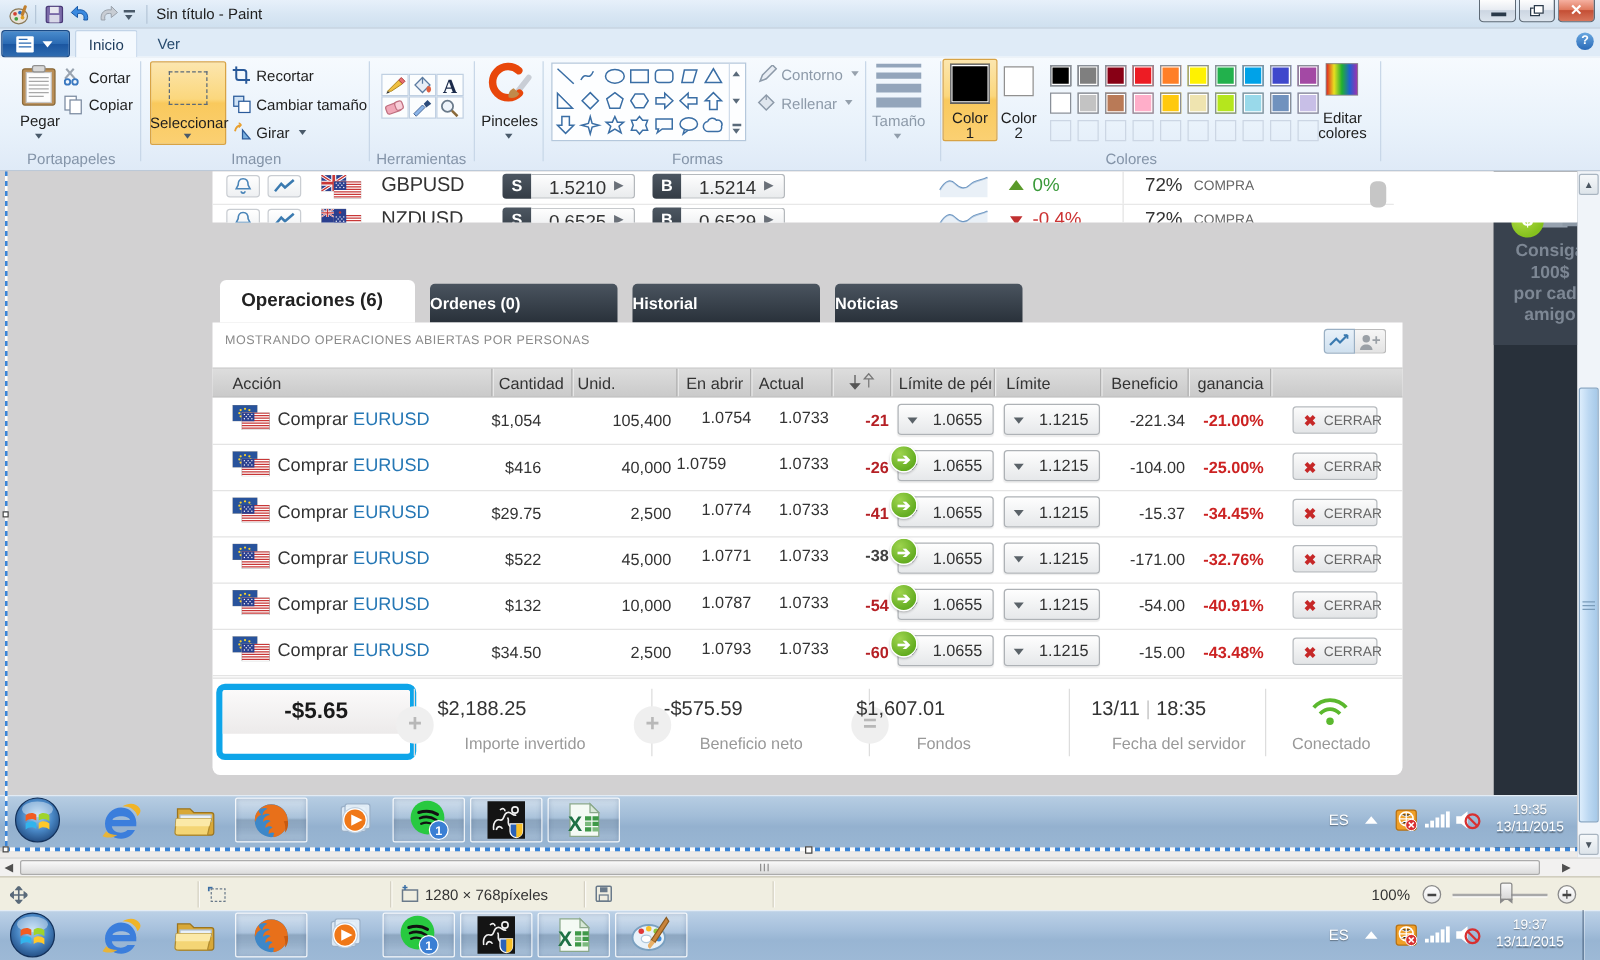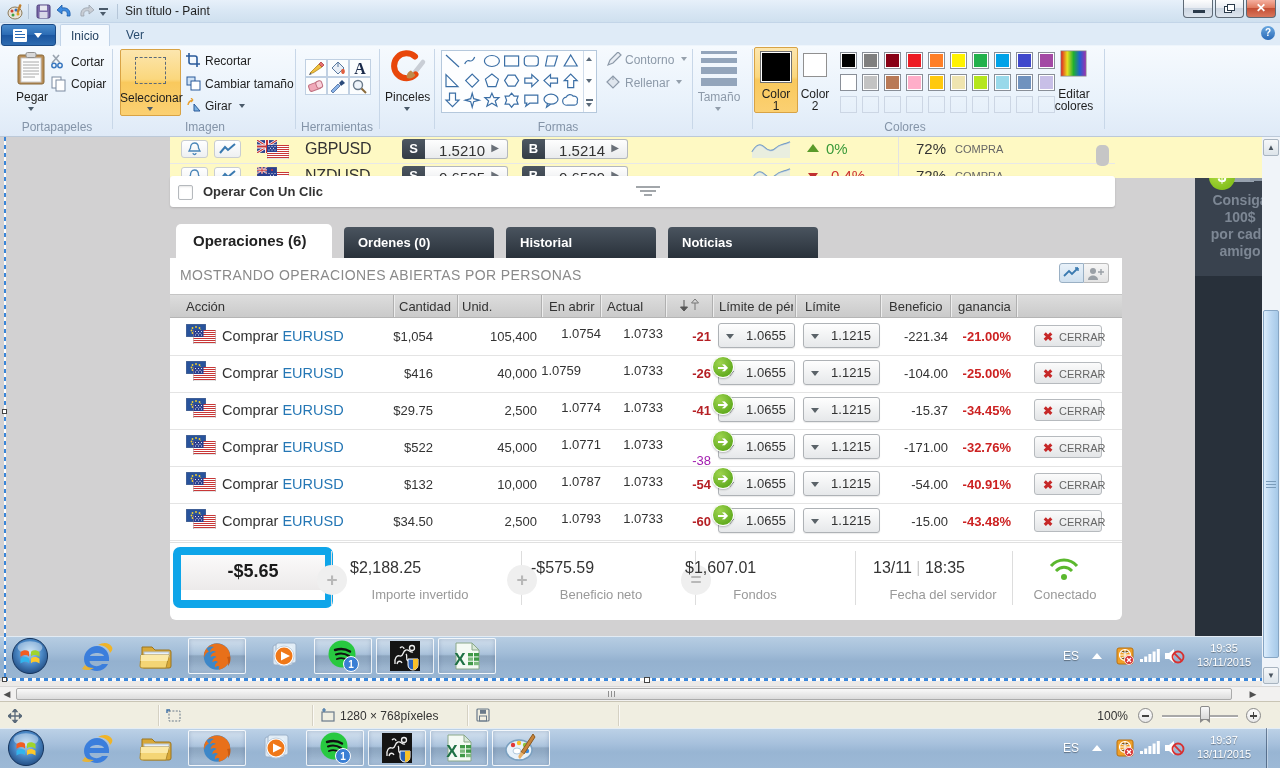--- a/index.html
+++ b/index.html
@@ -45,21 +45,21 @@
 
 
 .instbtn { position:absolute; width:27px; height:18px; border:1px solid #c9cdd2; border-radius:3px;
   background:linear-gradient(#ffffff,#eef0f2); }
 .sbox { position:absolute; width:23px; height:20px; border-radius:3px 0 0 3px; color:#fff; font-weight:bold;
   font-size:13px; text-align:center; line-height:20px; background:linear-gradient(#4d5762,#343c45); }
 .pricebtn { position:absolute; height:20px; border:1px solid #b4b8bc; border-left:none; border-radius:0 3px 3px 0;
   background:linear-gradient(#fefefe,#e9ebed); font-size:14px; color:#333; }
 .dtab { position:absolute; top:90px; height:31px; border-radius:4px 4px 0 0;
   background:linear-gradient(#4a545f,#29313a); color:#fff; font-weight:bold; font-size:13px; line-height:31px;
-  padding-left:14px; }
+  }
 .th { position:absolute; font-size:13px; color:#333; top:162px; }
 .thsep { position:absolute; top:158px; width:1px; height:22px; background:#b0b0b0; box-shadow:1px 0 0 #eee; }
 .cell { position:absolute; font-size:14.5px; color:#333; }
 .cellr { position:absolute; font-size:13px; color:#333; text-align:right; }
 .limbtn { position:absolute; width:77px; height:25px; border:1px solid #aeb2b6; border-radius:3px;
   background:linear-gradient(#fefefe,#e6e8ea); box-shadow:0 1px 1px rgba(0,0,0,.08); }
 .limbtn .da { position:absolute; left:7px; top:10px; width:0; height:0; border-left:4px solid transparent;
   border-right:4px solid transparent; border-top:5px solid #5a6268; }
 .limbtn .dv { position:absolute; left:22px; top:4px; width:50px; text-align:center; font-size:13px; color:#333; }
 .cerrar { position:absolute; width:68px; height:22px; border:1px solid #b6babe; border-radius:3px;
@@ -379,21 +379,21 @@
           <path d="M0 33 a13 9 0 0 1 26 0 v7 h-26 Z"></path>
         </g>
       <g fill="#8d99a6">
           <circle cx="33" cy="12" r="7.5"></circle>
           <path d="M22 31 a11 8 0 0 1 22 0 v8 h-22 Z"></path>
         </g>
     </svg>
     <div class="abs" style="left:1209px;top:27px;width:26px;height:26px;border-radius:50%;background:radial-gradient(circle at 35% 30%,#b8e04a,#85c11e 70%);color:#fff;font-weight:bold;font-size:16px;text-align:center;line-height:26px">$</div>
     <div class="abs" style="left:1197px;top:55px;width:86px;text-align:center;color:#7d8794;font-weight:bold;font-size:14px;line-height:17px">Consiga<br>100$<br>por cada<br>amigo</div>
 
-    <div class="abs" style="left:170px;top:0;width:1099px;height:41px;background:#fef9c3;overflow:hidden;border-radius:0 0 8px 0">
+    <div class="abs" style="left:170px;top:0;width:1099px;height:41px;background:#ffffff;overflow:hidden;border-radius:0 0 8px 0">
       <div id="inst-rows">
           <div class="instbtn" style="left:11px;top:3px"><svg width="25" height="16" viewBox="0 0 25 16">
               <path d="M12.5 2 c3 0 4 2.5 4 5 l1.5 3 h-11 l1.5 -3 c0 -2.5 1 -5 4 -5 Z M11 12 a1.5 1.5 0 0 0 3 0" fill="none" stroke="#4a85b8" stroke-width="1.3"></path>
             </svg></div>
           <div class="instbtn" style="left:44px;top:3px"><svg width="25" height="16" viewBox="0 0 25 16">
               <path d="M5 12 L10 6 L13 9 L20 3" fill="none" stroke="#3a7ab0" stroke-width="2"></path>
             </svg></div>
           <svg class="abs" style="left:87px;top:3px" width="20" height="13" viewBox="0 0 20 13">
             <rect width="20" height="13" fill="#2a3f8f" stroke="#888" stroke-width="0.5"></rect>
             <path d="M0 0 L20 13 M20 0 L0 13" stroke="#fff" stroke-width="2.6"></path>
@@ -502,36 +502,29 @@
           </svg>
           <div class="abs" style="left:638px;top:36px;width:0;height:0;border-left:5px solid transparent;border-right:5px solid transparent;border-top:7px solid #c03030"></div>
           <div class="abs" style="left:656px;top:30px;font-size:15px;color:#cc3333">-0.4%</div>
           <div class="abs" style="left:728px;top:27px;width:1px;height:26px;background:#e3e3e3"></div>
           <div class="abs" style="left:746px;top:30px;font-size:15px;color:#333">72%</div>
           <div class="abs" style="left:785px;top:33px;font-size:11px;color:#666">COMPRA</div>
           <div class="abs" style="left:926px;top:8px;width:13px;height:21px;border-radius:5px;background:#c6c6c6"></div>
         </div>
     </div>
 
-    <div class="abs" style="left:170px;top:39px;width:945px;height:31px;background:#fff;border-radius:3px;box-shadow:0 1px 2px rgba(0,0,0,.15)">
-      <div class="abs" style="left:8px;top:9px;width:15px;height:15px;background:#fff;border:1px solid #b5b9bd;border-radius:2px;box-shadow:inset 0 1px 2px rgba(0,0,0,.1)"></div>
-      <div class="abs" style="left:33px;top:8px;font-size:13px;font-weight:bold;color:#333">Operar Con Un Clic</div>
-      <div class="abs" style="left:466px;top:10px;width:24px;height:2px;background:#a2a6aa"></div>
-      <div class="abs" style="left:470px;top:14px;width:16px;height:2px;background:#a2a6aa"></div>
-      <div class="abs" style="left:474px;top:18px;width:8px;height:2px;background:#a2a6aa"></div>
-    </div>
 
     <div class="dtab" style="left:344px;width:150px">Ordenes (0)</div>
     <div class="dtab" style="left:506px;width:150px">Historial</div>
     <div class="dtab" style="left:668px;width:150px">Noticias</div>
     <div class="abs" style="left:176px;top:87px;width:156px;height:34px;background:#fff;border-radius:5px 5px 0 0"></div>
     <div class="abs" style="left:193px;top:95px;font-size:15px;font-weight:bold;color:#222">Operaciones (6)</div>
 
     <div class="abs" style="left:170px;top:121px;width:952px;height:362px;background:#fff;border-radius:0 0 6px 6px"></div>
-    <div class="abs" style="left:180px;top:130px;font-size:14px;color:#8a8a8a;letter-spacing:.4px">MOSTRANDO OPERACIONES ABIERTAS POR PERSONAS</div>
+    <div class="abs" style="left:180px;top:130px;font-size:10px;color:#8a8a8a;letter-spacing:.4px">MOSTRANDO OPERACIONES ABIERTAS POR PERSONAS</div>
     <div class="abs" style="left:1059px;top:126px;width:25px;height:20px;border:1px solid #9ab0c4;border-radius:3px 0 0 3px;background:linear-gradient(#e8f1f9,#cfe0ef)">
       <svg width="23" height="18" viewBox="0 0 23 18">
           <path d="M4 12 L9 7 L12 10 L18 4" fill="none" stroke="#3a7ab0" stroke-width="1.8"></path>
           <path d="M18 4 l-3 0 m3 0 l0 3" stroke="#3a7ab0" stroke-width="1.4"></path>
         </svg>
     </div>
     <div class="abs" style="left:1084px;top:126px;width:25px;height:20px;border:1px solid #bbb;border-left:none;border-radius:0 3px 3px 0;background:linear-gradient(#f6f6f6,#e3e3e3)">
       <svg width="23" height="18" viewBox="0 0 23 18">
           <circle cx="9" cy="7" r="3" fill="#9aa0a6"></circle>
           <path d="M4 16 c0-6 10-6 10 0 Z" fill="#9aa0a6"></path>
@@ -767,21 +760,21 @@
             <circle cx="2" cy="5" r="0.55"></circle>
             <circle cx="5" cy="5" r="0.55"></circle>
             <circle cx="8" cy="5" r="0.55"></circle>
           </g>
         </svg>
         <div class="cell" style="left:222px;top:302px">Comprar <span class="link">EURUSD</span></div>
         <div class="cellr" style="left:353px;top:303px;width:80px">$522</div>
         <div class="cellr" style="left:457px;top:303px;width:80px">45,000</div>
         <div class="cellr" style="left:521px;top:300px;width:80px">1.0771</div>
         <div class="cellr" style="left:583px;top:300px;width:80px">1.0733</div>
-        <div class="cellr" style="left:631px;top:316px;width:80px;color:#a21caf;font-weight:normal">-38</div>
+        <div class="cellr" style="left:631px;top:300px;width:80px;color:#404040;font-weight:bold">-38</div>
         <div class="limbtn" style="left:718px;top:297px">
           <div class="da"></div>
           <div class="dv">1.0655</div>
         </div>
         <div class="limbtn" style="left:803px;top:297px">
           <div class="da"></div>
           <div class="dv">1.1215</div>
         </div>
         <div class="cellr" style="left:868px;top:303px;width:80px">-171.00</div>
         <div class="cellr" style="left:931px;top:303px;width:80px;color:#cc2222;font-weight:bold">-32.76%</div>
@@ -899,21 +892,21 @@
         <div class="cellr" style="left:931px;top:377px;width:80px;color:#cc2222;font-weight:bold">-43.48%</div>
         <div class="cerrar" style="left:1034px;top:373px">
           <span style="position:absolute;left:8px;top:4px;color:#c62828;font-weight:bold;font-size:12px">✖</span>
           <span style="position:absolute;left:24px;top:5px">CERRAR</span>
         </div>
         <div class="gcirc" style="left:712px;top:367px">➔</div>
       </div>
 
     <div class="abs" style="left:170px;top:405px;width:952px;height:1px;background:#e0e0e0"></div>
     <div id="tfoot">
-        <div class="abs" style="left:173px;top:410px;width:160px;height:61px;border:8px solid #0ea5e9;border-radius:7px;overflow:hidden;background:#fff">
+        <div class="abs" style="left:173px;top:410px;width:160px;height:61px;border:5px solid #0ea5e9;border-radius:7px;overflow:hidden;background:#fff">
           <div style="position:absolute;left:0;top:0;width:100%;height:35px;background:linear-gradient(#fbfafa,#eceaea);text-align:center;font-size:18px;font-weight:bold;color:#1a1a1a;line-height:33px">-$5.65</div>
         </div>
         <div class="fsep" style="left:331px"></div>
         <div class="fsep" style="left:521px"></div>
         <div class="fsep" style="left:695px"></div>
         <div class="fsep" style="left:855px"></div>
         <div class="fsep" style="left:1012px"></div>
         <div class="fcirc" style="left:317px">+</div>
         <div class="fcirc" style="left:507px">+</div>
         <div class="fcirc" style="left:681px">=</div>

